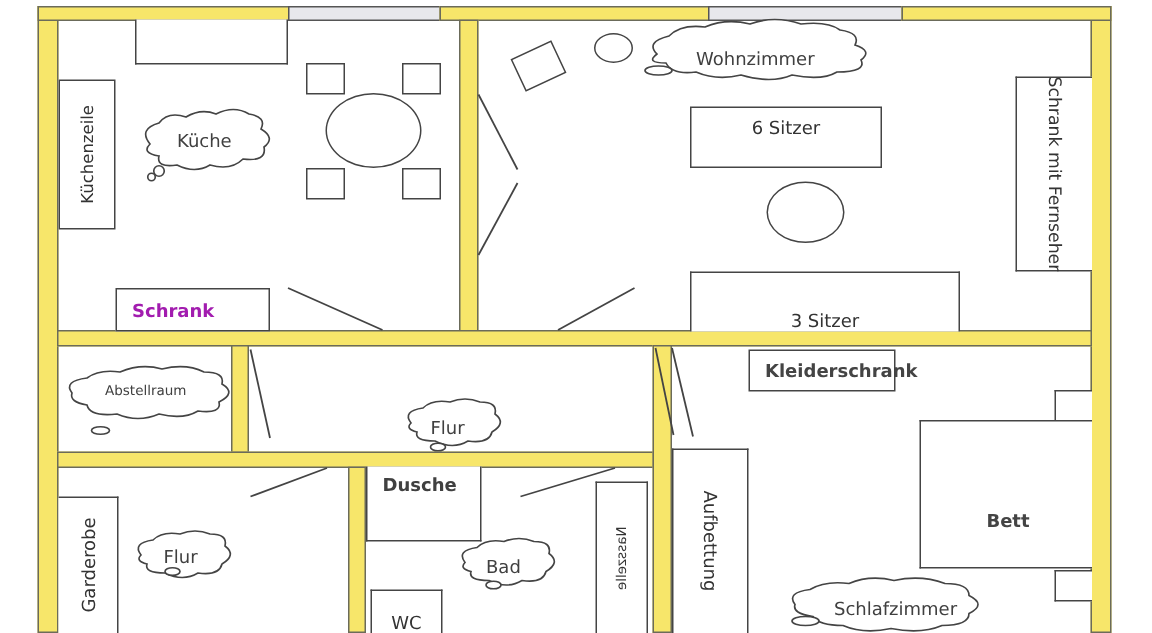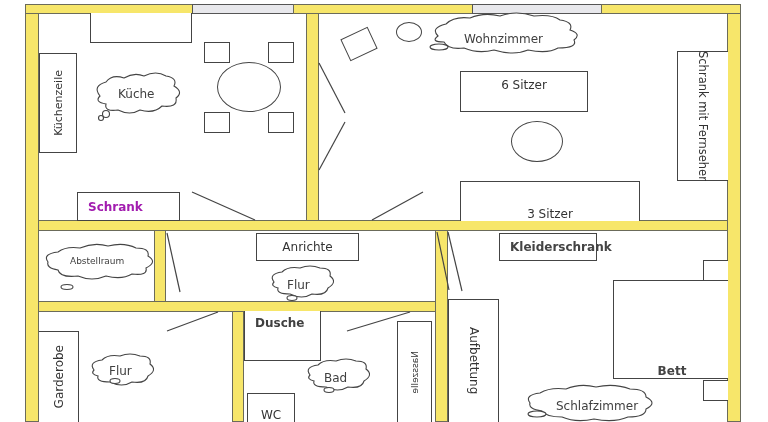--- a/index.html
+++ b/index.html
@@ -53,29 +53,26 @@
     <span class="lbl">6 Sitzer</span>
   </div>
   <div class="furn" style="left:511px; top:121px; width:52px; height:41px; border-radius:50%;"></div>
   <div class="furn" style="left:460px; top:181px; width:180px; height:40px; align-items:flex-end; padding-top:20px; border-bottom:none;">
     <span class="lbl">3 Sitzer</span>
   </div>
   <div class="furn" style="left:677px; top:51px; width:51px; height:130px; border-right:none;">
     <span class="lbl vtext-down" style="font-size:11.5px;">Schrank mit Fernseher</span>
   </div>
 
-  <div class="furn" style="left:256px; top:233px; width:103px; height:28px;">
-    <span class="lbl">Anrichte</span>
-  </div>
 
   <div class="furn" style="left:499px; top:233px; width:98px; height:28px; justify-content:flex-start; padding-left:10px;">
     <span class="lbl" style="font-weight:bold; color:#444;">Kleiderschrank</span>
   </div>
   <div class="furn" style="left:703px; top:260px; width:25px; height:21px; border-right:none;"></div>
-  <div class="furn" style="left:613px; top:280px; width:115px; height:99px; border-right:none; align-items:flex-end; padding-top:34px; padding-left:2px;">
+  <div class="furn" style="left:613px; top:280px; width:115px; height:99px; border-right:none; align-items:center; padding-top:34px; padding-left:2px;">
     <span class="lbl" style="font-weight:bold; color:#444;">Bett</span>
   </div>
   <div class="furn" style="left:703px; top:380px; width:25px; height:21px; border-right:none;"></div>
   <div class="furn" style="left:448px; top:299px; width:51px; height:123px; border-bottom:none;">
     <span class="lbl vtext-down">Aufbettung</span>
   </div>
 
   <div class="furn" style="left:244px; top:311px; width:77px; height:50px; align-items:flex-start; justify-content:flex-start; padding:5px 0 0 10px; border-top:none;">
     <span class="lbl" style="font-weight:bold; color:#404040;">Dusche</span>
   </div>

